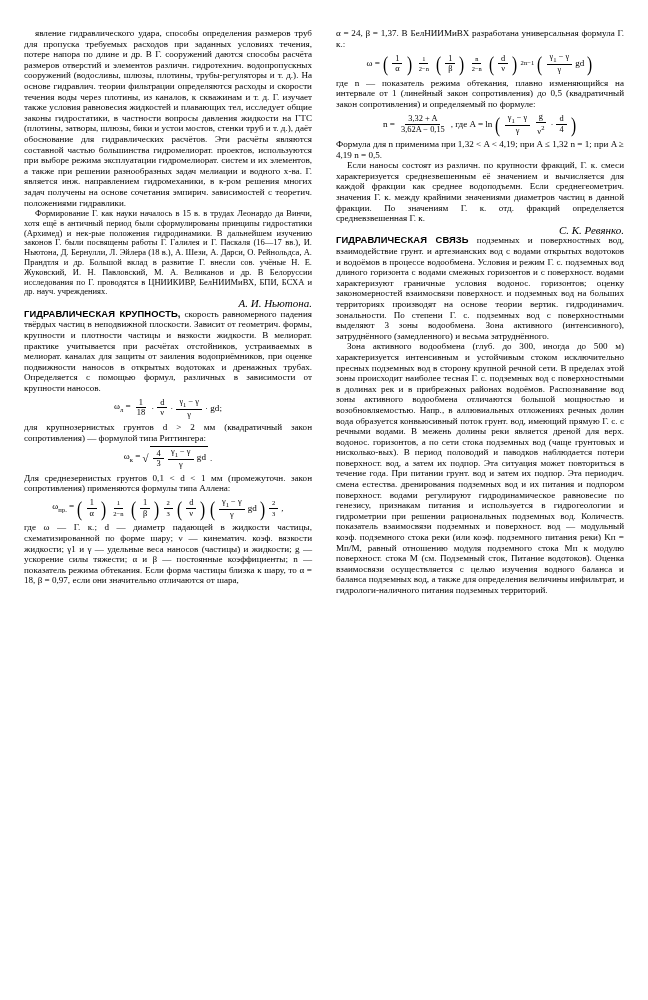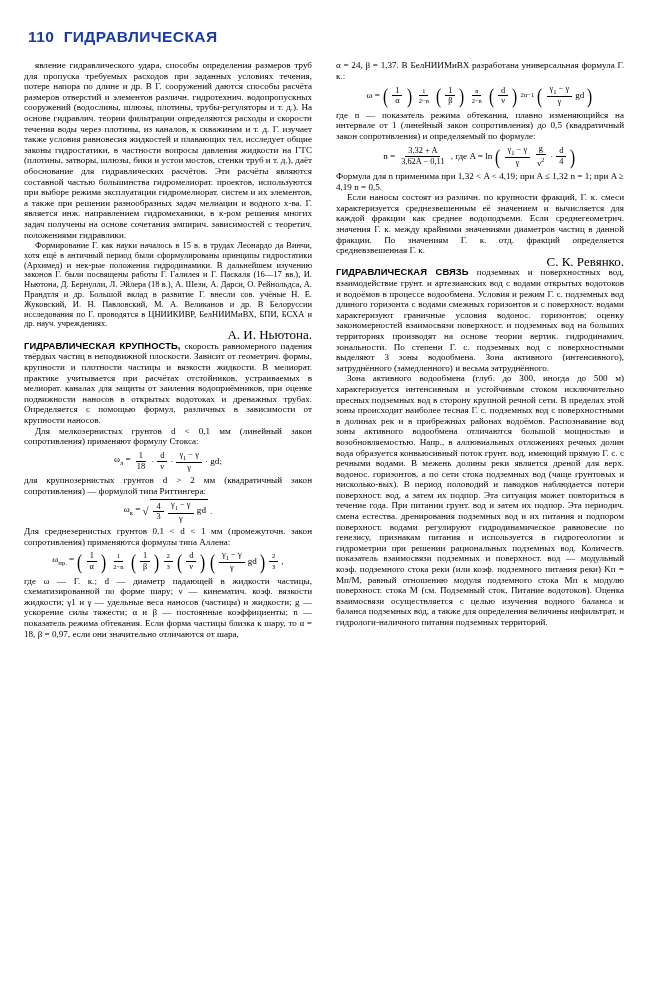--- a/index.html
+++ b/index.html
@@ -46,21 +46,22 @@
   }
   p.noind { text-indent: 0; }
   .entry-title {
     font-family: "Liberation Sans", sans-serif;
     font-weight: bold;
     font-size: 9.4px;
     letter-spacing: 0.1px;
   }
   .sign {
     text-align: right;
-    font-size: 13px;
+    font-style: italic;
+    font-size: 11px;
     margin-top: 1px;
   }
   .formula {
     text-align: center;
     margin: 3px 0 3px 0;
     font-family: "Liberation Serif", serif;
     font-size: 9.1px;
   }
   .fml-line {
     display: flex;
@@ -90,38 +91,33 @@
     transform: scaleX(0.7);
     font-weight: 300;
   }
   .radic { font-size: 11px; }
 </style>
 </head>
 <body>
 
 <div class="page">
 
-  <div class="header">
-    <span>110</span>
-    &nbsp;<span>ГИДРАВЛИЧЕСКАЯ</span>
-  </div>
 
   <div class="columns">
 
     <div class="col">
 
       <p>явление гидравлического удара, способы определения размеров труб для пропуска требуемых расходов при заданных условиях течения, потере напора по длине и др. В Г. сооружений даются способы расчёта размеров отверстий и элементов различн. гидротехнич. водопропускных сооружений (водосливы, шлюзы, плотины, трубы-регуляторы и т. д.). На основе гидравлич. теории фильтрации определяются расходы и скорости течения воды через плотины, из каналов, к скважинам и т. д. Г. изучает также условия равновесия жидкостей и плавающих тел, исследует общие законы гидростатики, в частности вопросы давления жидкости на ГТС (плотины, затворы, шлюзы, бики и устои мостов, стенки труб и т. д.), даёт обоснование для гидравлических расчётов. Эти расчёты являются составной частью большинства гидромелиорат. проектов, используются при выборе режима эксплуатации гидромелиорат. систем и их элементов, а также при решении разнообразных задач мелиации и водного х-ва. Г. является инж. направлением гидромеханики, в к-ром решения многих задач получены на основе сочетания эмпирич. зависимостей с теоретич. положениями гидравлики.</p>
 
       <p class="tight" style="font-size:8.5px;line-height:9.8px;margin-top:1px;">Формирование Г. как науки началось в 15 в. в трудах Леонардо да Винчи, хотя ещё в античный период были сформулированы принципы гидростатики (Архимед) и нек-рые положения гидродинамики. В дальнейшем изучению законов Г. были посвящены работы Г. Галилея и Г. Паскаля (16—17 вв.), И. Ньютона, Д. Бернулли, Л. Эйлера (18 в.), А. Шези, А. Дарси, О. Рейнольдса, А. Прандтля и др. Большой вклад в развитие Г. внесли сов. учёные Н. Е. Жуковский, И. Н. Павловский, М. А. Великанов и др. В Белоруссии исследования по Г. проводятся в ЦНИИКИВР, БелНИИМиВХ, БПИ, БСХА и др. науч. учреждениях.</p>
 
       <div class="sign">А. И. Ньютона.</div>
 
       <p class="noind"><span class="entry-title">ГИДРАВЛИЧЕСКАЯ КРУПНОСТЬ,</span> <span>скорость равномерного падения твёрдых частиц в неподвижной плоскости. Зависит от геометрич. формы, крупности и плотности частицы и вязкости жидкости. В мелиорат. практике учитывается при расчётах отстойников, устраиваемых в мелиорат. каналах для защиты от заиления водоприёмников, при оценке подвижности наносов в открытых водотоках и дренажных трубах. Определяется с помощью формул, различных в зависимости от крупности наносов.</span></p>
 
-      <p>Для мелкозернистых грунтов d &lt; 0,1 мм (линейный закон сопротивления) применяют формулу Стокса:</p>
 
       <div class="formula">
         <span class="fml-line">
           <span>ω<span class="sub">л</span> =</span>
           <span class="frac">
               <span class="num">1</span>
               <span class="den">18</span>
             </span>
           <span>·</span>
           <span class="frac">
@@ -252,21 +248,21 @@
         </span>
       </div>
 
       <p class="noind">где n — показатель режима обтекания, плавно изменяющийся на интервале от 1 (линейный закон сопротивления) до 0,5 (квадратичный закон сопротивления) и определяемый по формуле:</p>
 
       <div class="formula">
         <span class="fml-line">
           <span>n =</span>
           <span class="frac">
               <span class="num">3,32 + A</span>
-              <span class="den">3,62A − 0,11</span>
+              <span class="den">3,62A − 0,15</span>
             </span>
           <span>, где A = ln</span>
           <span class="bigparen">(</span>
           <span class="frac">
               <span class="num">γ<span class="sub">1</span> − γ</span>
               <span class="den">γ</span>
             </span>
           <span class="frac">
               <span class="num">g</span>
               <span class="den">ν<span class="sup">2</span></span>

